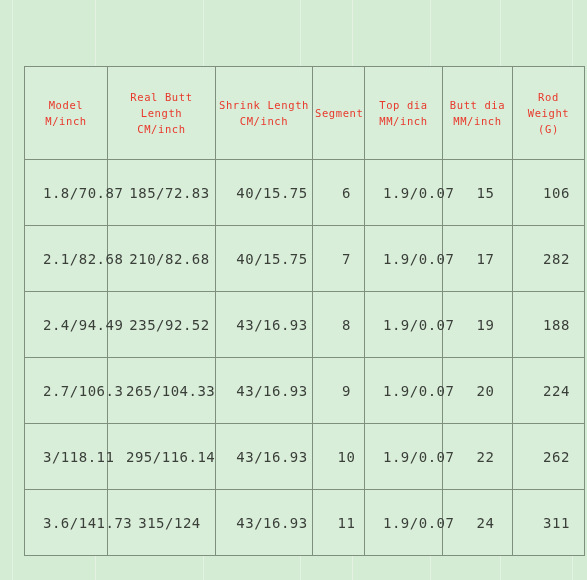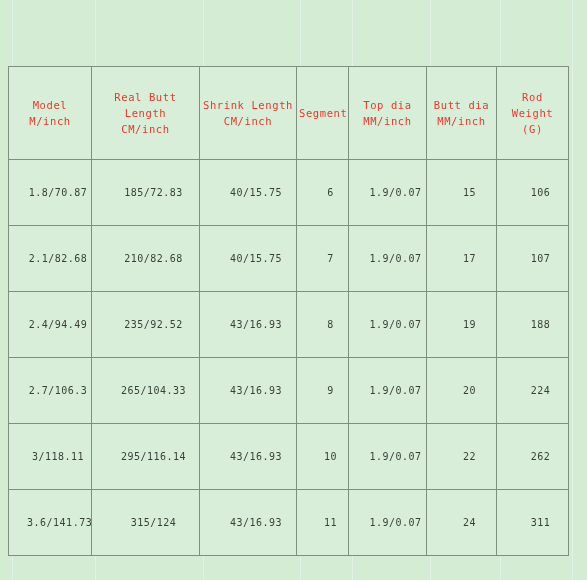--- a/index.html
+++ b/index.html
@@ -24,21 +24,21 @@
   .guides span {
     position: absolute;
     top: 0;
     bottom: 0;
     width: 1px;
     background: rgba(255,255,255,0.38);
   }
 
   .spec-table {
     position: absolute;
-    left: 8px;
+    left: 24px;
     top: 66px;
     width: 560px;
     height: 479px;
     border-collapse: collapse;
     table-layout: fixed;
     background: #d7ecd7;
   }
   .spec-table th,
   .spec-table td {
     border: 1px solid #7e8f7e;
@@ -50,21 +50,21 @@
   .spec-table th {
     color: #e8392c;
     font-size: 10.5px;
     font-weight: normal;
     letter-spacing: 0.6px;
     line-height: 1.55;
     height: 92px;
   }
   .spec-table td {
     color: #3a3f3a;
-    font-size: 10px;
+    font-size: 14px;
     letter-spacing: 0.5px;
     height: 65px;
     padding-left: 18px;
   }
   .c0 { width: 83px; }
   .c1 { width: 108px; }
   .c2 { width: 97px; }
   .c3 { width: 52px; }
   .c4 { width: 78px; }
   .c5 { width: 70px; }
@@ -134,21 +134,21 @@
       <td>15</td>
       <td>106</td>
     </tr>
     <tr>
       <td>2.1/82.68</td>
       <td>210/82.68</td>
       <td>40/15.75</td>
       <td>7</td>
       <td>1.9/0.07</td>
       <td>17</td>
-      <td>107</td>
+      <td>282</td>
     </tr>
     <tr>
       <td>2.4/94.49</td>
       <td>235/92.52</td>
       <td>43/16.93</td>
       <td>8</td>
       <td>1.9/0.07</td>
       <td>19</td>
       <td>188</td>
     </tr>

